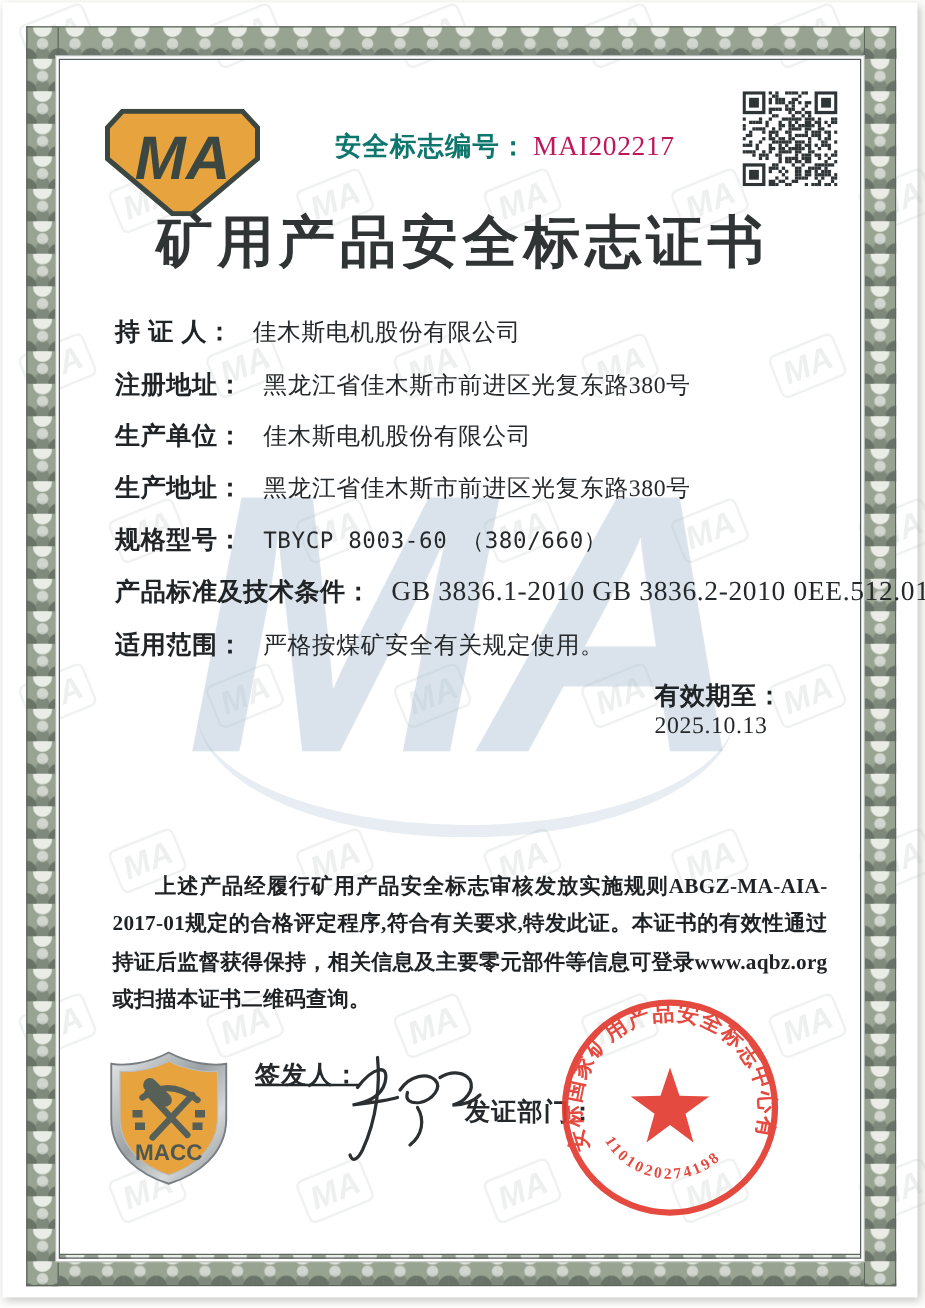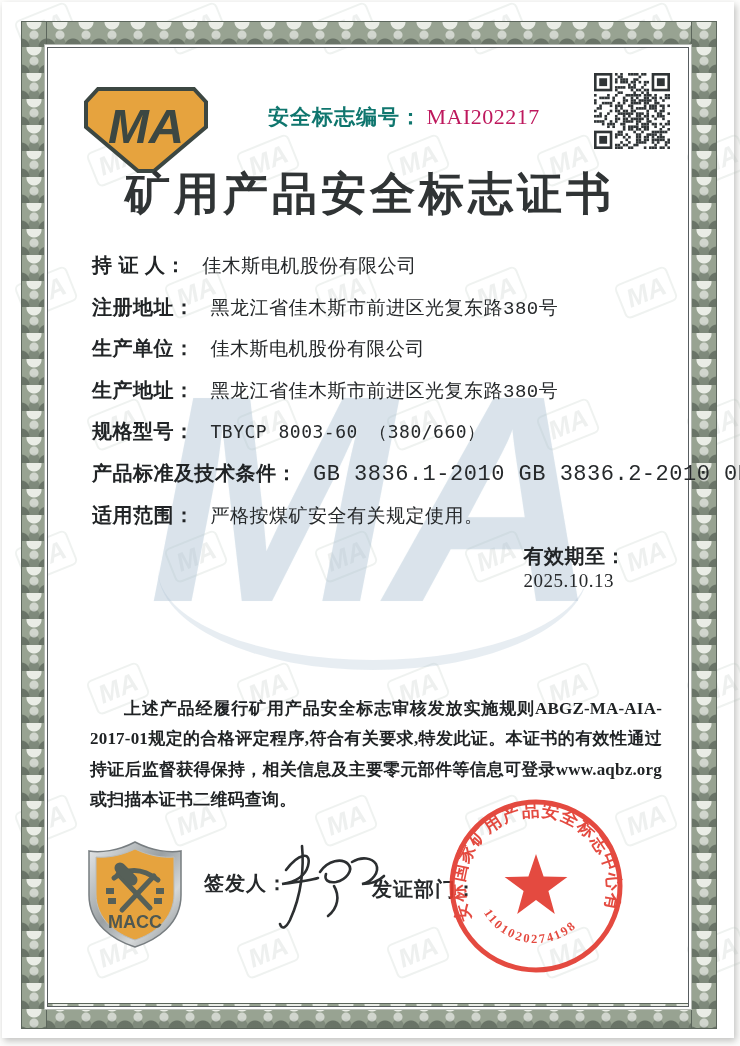--- a/index.html
+++ b/index.html
@@ -47,36 +47,36 @@
   #serial-row .lbl{font-weight:bold;font-size:21px;letter-spacing:1px;color:#0f766e;}
   #serial-row .val{font-family:"Liberation Serif",serif;font-size:22px;letter-spacing:.5px;color:#be185d;}
   #qr{position:absolute;left:594px;top:73px;width:76px;height:76px;}
   #cert-title{position:absolute;left:0;right:0;top:164px;text-align:center;
     font-size:45px;font-weight:900;letter-spacing:4px;color:#303435;}
 
   
   #fields{position:absolute;left:92px;top:252px;width:596px;}
   .frow{display:flex;align-items:baseline;margin-bottom:14.6px;min-height:24px;}
   .frow .lbl{font-weight:bold;font-size:20px;color:#212426;white-space:nowrap;margin-right:16px;letter-spacing:.5px;}
-  .frow .val{font-family:Liberation Mono, monospace;font-size:19px;color:#26292b;letter-spacing:.5px;}
+  .frow .val{font-family:Liberation Serif, serif;font-size:19px;color:#26292b;letter-spacing:.5px;}
   .frow .val.mono{font-family:"DejaVu Sans Mono",monospace;font-size:18px;}
   .frow .val.small{font-size:22px;white-space:nowrap;}
   #dates-row .pair2{margin-left:auto;margin-right:46px;flex-direction:column;}
   .pair{display:inline-flex;align-items:baseline;}
   .pair .lbl{font-weight:bold;font-size:20px;margin-right:16px;letter-spacing:.5px;}
   .pair .val{font-family:"Liberation Serif",serif;font-size:19px;}
 
   
   #statement{position:absolute;left:90px;top:694px;width:572px;
     font-family:"Liberation Serif",serif;font-size:17px;font-weight:600;
     line-height:1.78;text-indent:2em;color:#1f2224;text-align:justify;letter-spacing:.2px;}
 
   
   #shield{position:absolute;left:84px;top:840px;width:102px;height:110px;}
-  #signer-label{position:absolute;left:204px;top:870px;font-weight:bold;font-size:20px;letter-spacing:1px;}
+  #signer-label{position:absolute;left:204px;top:846px;font-weight:bold;font-size:20px;letter-spacing:1px;text-decoration:underline;}
   #signature{position:absolute;left:268px;top:832px;width:130px;height:110px;}
   #dept-label{position:absolute;left:372px;top:876px;font-weight:bold;font-size:20px;letter-spacing:1px;}
   #seal{position:absolute;left:447px;top:797px;width:178px;height:178px;opacity:.92;}
 </style>
 </head>
 <body>
 
 <div id="stage">
   <div id="page-shadow"></div>
 

